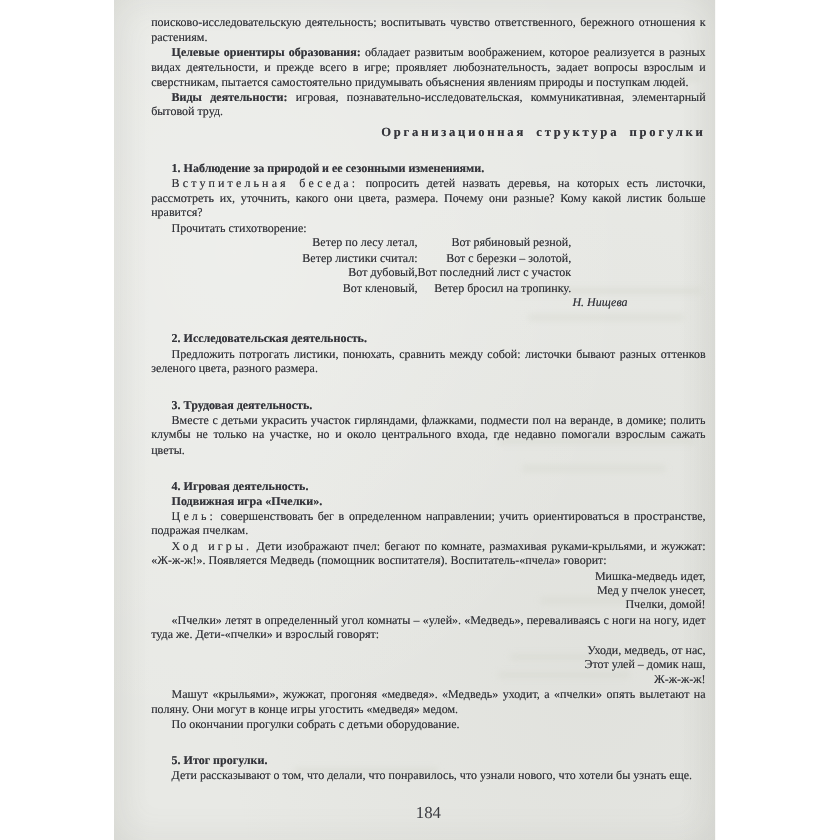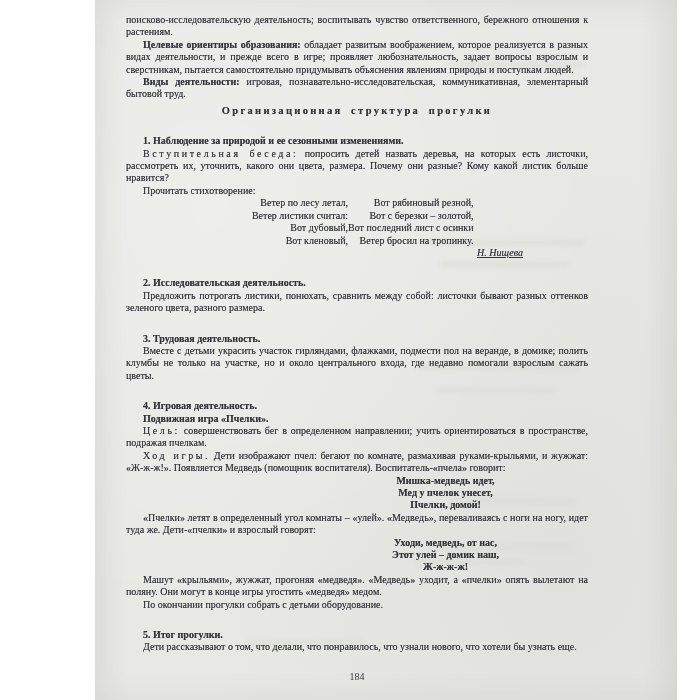--- a/index.html
+++ b/index.html
@@ -7,21 +7,21 @@
     width: 700px; height: 700px;
     background: #ffffff;
     overflow: hidden;
   }
   .canvas { position: relative; width: 700px; height: 700px; background: #ffffff; }
 
   
   .page {
     position: absolute;
     left: 95px; top: 0;
-    width: 582px; height: 700px;
+    width: 501px; height: 700px;
     background: #e8e9e5;
     background-image:
       radial-gradient(ellipse at 20% 30%, rgba(255,255,255,0.25), rgba(255,255,255,0) 60%),
       radial-gradient(ellipse at 80% 80%, rgba(160,160,150,0.10), rgba(160,160,150,0) 55%),
       linear-gradient(90deg, rgba(150,150,140,0.07), rgba(150,150,140,0) 6%, rgba(150,150,140,0) 94%, rgba(150,150,140,0.09));
     box-shadow: inset 0 0 30px rgba(110,110,100,0.10);
   }
 
   
   .bleed {
@@ -45,21 +45,21 @@
     text-shadow: 0 0 0.4px rgba(52,53,60,0.65);
   }
 
   p { margin: 0; }
   .ind { text-indent: 17px; }
   .lbl { font-weight: 700; }
   .sp { letter-spacing: .26em; }
 
   .main-heading {
     margin: 4px 0 3px 0;
-    text-align: center;
+    text-align: right;
     text-indent: 0;
     font-weight: 700;
     font-size: 10.5px;
     letter-spacing: .22em;
     word-spacing: .35em;
   }
 
   .num {
     font-weight: 700;
     text-indent: 17px;
@@ -74,33 +74,32 @@
 
   .poem { display: flex; margin-left: 86px; text-align: left; }
   .pcol1 { width: 136px; }
   .pcol  { text-align: left; }
   .poem-line { text-align: right; }
 
   .author {
     font-style: italic;
     margin-left: 351px;
     text-align: left;
-    text-decoration: underline;
   }
 
   .verse { margin-left: 177px; text-align: left; }
-  .verse div { text-align: center; font-weight: bold; }
+  .verse div { text-align: right; }
 
   .pageno {
     position: absolute;
     left: 31px; top: 671px;
     width: 462px;
     text-align: center;
     font-family: "Liberation Serif", "DejaVu Serif", serif;
-    font-size: 10px;
+    font-size: 14px;
     color: #3a3b40;
   }
 </style>
 </head>
 <body>
 
 <div class="canvas">
   <div class="page">
 
     <div class="bleed" style="left:350px; top:62px;  width:140px; height:5px;"></div>
@@ -139,21 +138,21 @@
       <div class="poem">
         <div class="pcol pcol1">
           <div class="poem-line">Ветер по лесу летал,</div>
           <div class="poem-line">Ветер листики считал:</div>
           <div class="poem-line">Вот дубовый,</div>
           <div class="poem-line">Вот кленовый,</div>
         </div>
         <div class="pcol">
           <div class="poem-line">Вот рябиновый резной,</div>
           <div class="poem-line">Вот с березки – золотой,</div>
-          <div class="poem-line">Вот последний лист с осинки</div>
+          <div class="poem-line">Вот последний лист с участок</div>
           <div class="poem-line">Ветер бросил на тропинку.</div>
         </div>
       </div>
       <div class="author">Н. Нищева</div>
 
       <p class="num">2. Исследовательская деятельность.</p>
       <p class="para ind">Предложить потрогать листики, понюхать, сравнить между собой: листочки бывают разных оттенков зеленого цвета, разного размера.</p>
 
       <p class="num">3. Трудовая деятельность.</p>
       <p class="para ind">Вместе с детьми украсить участок гирляндами, флажками, подмести пол на веранде, в домике; полить клумбы не только на участке, но и около центрального входа, где недавно помогали взрослым сажать цветы.</p>

